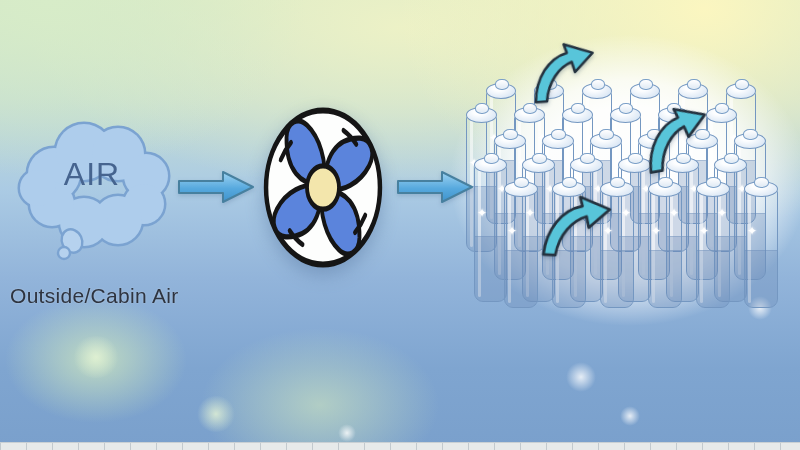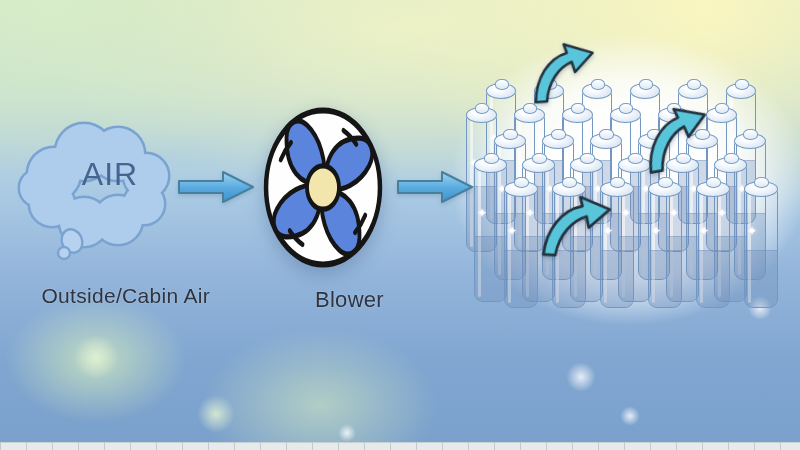--- a/index.html
+++ b/index.html
@@ -12,28 +12,28 @@
       radial-gradient(430px 300px at 88% 2%, #fbf6c0, rgba(251,246,192,0) 72%),
       radial-gradient(380px 260px at 6% 0%, #d7ecc8, rgba(215,236,200,0) 68%),
       radial-gradient(520px 230px at 50% 6%, rgba(238,242,198,.95), rgba(238,242,198,0) 72%),
       linear-gradient(180deg,#d3e7c8 0%,#c4ddd2 22%,#abcbe4 42%,#92b4da 62%,#7fa5d0 82%,#7aa0cc 100%);
   }
   .bokeh{position:absolute;border-radius:50%;pointer-events:none;
     background:radial-gradient(circle, rgba(255,255,255,.8), rgba(255,255,255,0) 70%);}
   .bokeh.green{background:radial-gradient(circle, rgba(230,245,214,.8), rgba(230,245,214,0) 70%);}
 
   .caption{
-    position:absolute; text-align:right; color:#2e3440; font-size:21px;
+    position:absolute; text-align:left; color:#2e3440; font-size:21px;
     letter-spacing:.3px; text-shadow:0 0 2px rgba(255,255,255,.35);
   }
 
   
   .cloud-wrap{position:absolute; left:6px; top:112px; width:172px; height:150px;}
   .air-label{
-    position:absolute; left:24px; top:156px; width:172px; text-align:center;
+    position:absolute; left:6px; top:156px; width:172px; text-align:center;
     font-size:32px; letter-spacing:1px; color:#46648f; z-index:3;
   }
 
   
   .flow-arrow{position:absolute; z-index:4; filter:drop-shadow(0 2px 2px rgba(70,100,140,.25));}
 
   
   .blower-svg{position:absolute; left:259px; top:101px; width:128px; height:173px; z-index:3;
     filter:drop-shadow(0 7px 9px rgba(84,116,158,.45));}
 
@@ -364,16 +364,15 @@
     <path d="M6,68 C8,40 24,18 46,13 L43,3 L76,15 L54,36 L51,24 C36,29 22,45 19,68 Z" fill="#58c5da" stroke="#24323f" stroke-width="3" stroke-linejoin="round"></path>
   </svg>
   <svg class="curve-arrow" style="left:640px;top:102px;transform:rotate(-10deg);" width="72" height="72" viewBox="0 0 80 70">
     <path d="M6,68 C8,40 24,18 46,13 L43,3 L76,15 L54,36 L51,24 C36,29 22,45 19,68 Z" fill="#58c5da" stroke="#24323f" stroke-width="3" stroke-linejoin="round"></path>
   </svg>
   <svg class="curve-arrow" style="left:536px;top:194px;transform:rotate(3deg);" width="80" height="64" viewBox="0 0 80 70">
     <path d="M6,68 C8,40 24,18 46,13 L43,3 L76,15 L54,36 L51,24 C36,29 22,45 19,68 Z" fill="#58c5da" stroke="#24323f" stroke-width="3" stroke-linejoin="round"></path>
   </svg>
 
   <div class="caption" style="left:10px;top:284px;width:200px;">Outside/Cabin Air</div>
-  <div class="caption" style="left:264px;top:287px;width:120px;font-size:22px;">Blower</div>
 
   <div class="bottom-bar"></div>
 </div>
 
 </body></html>

